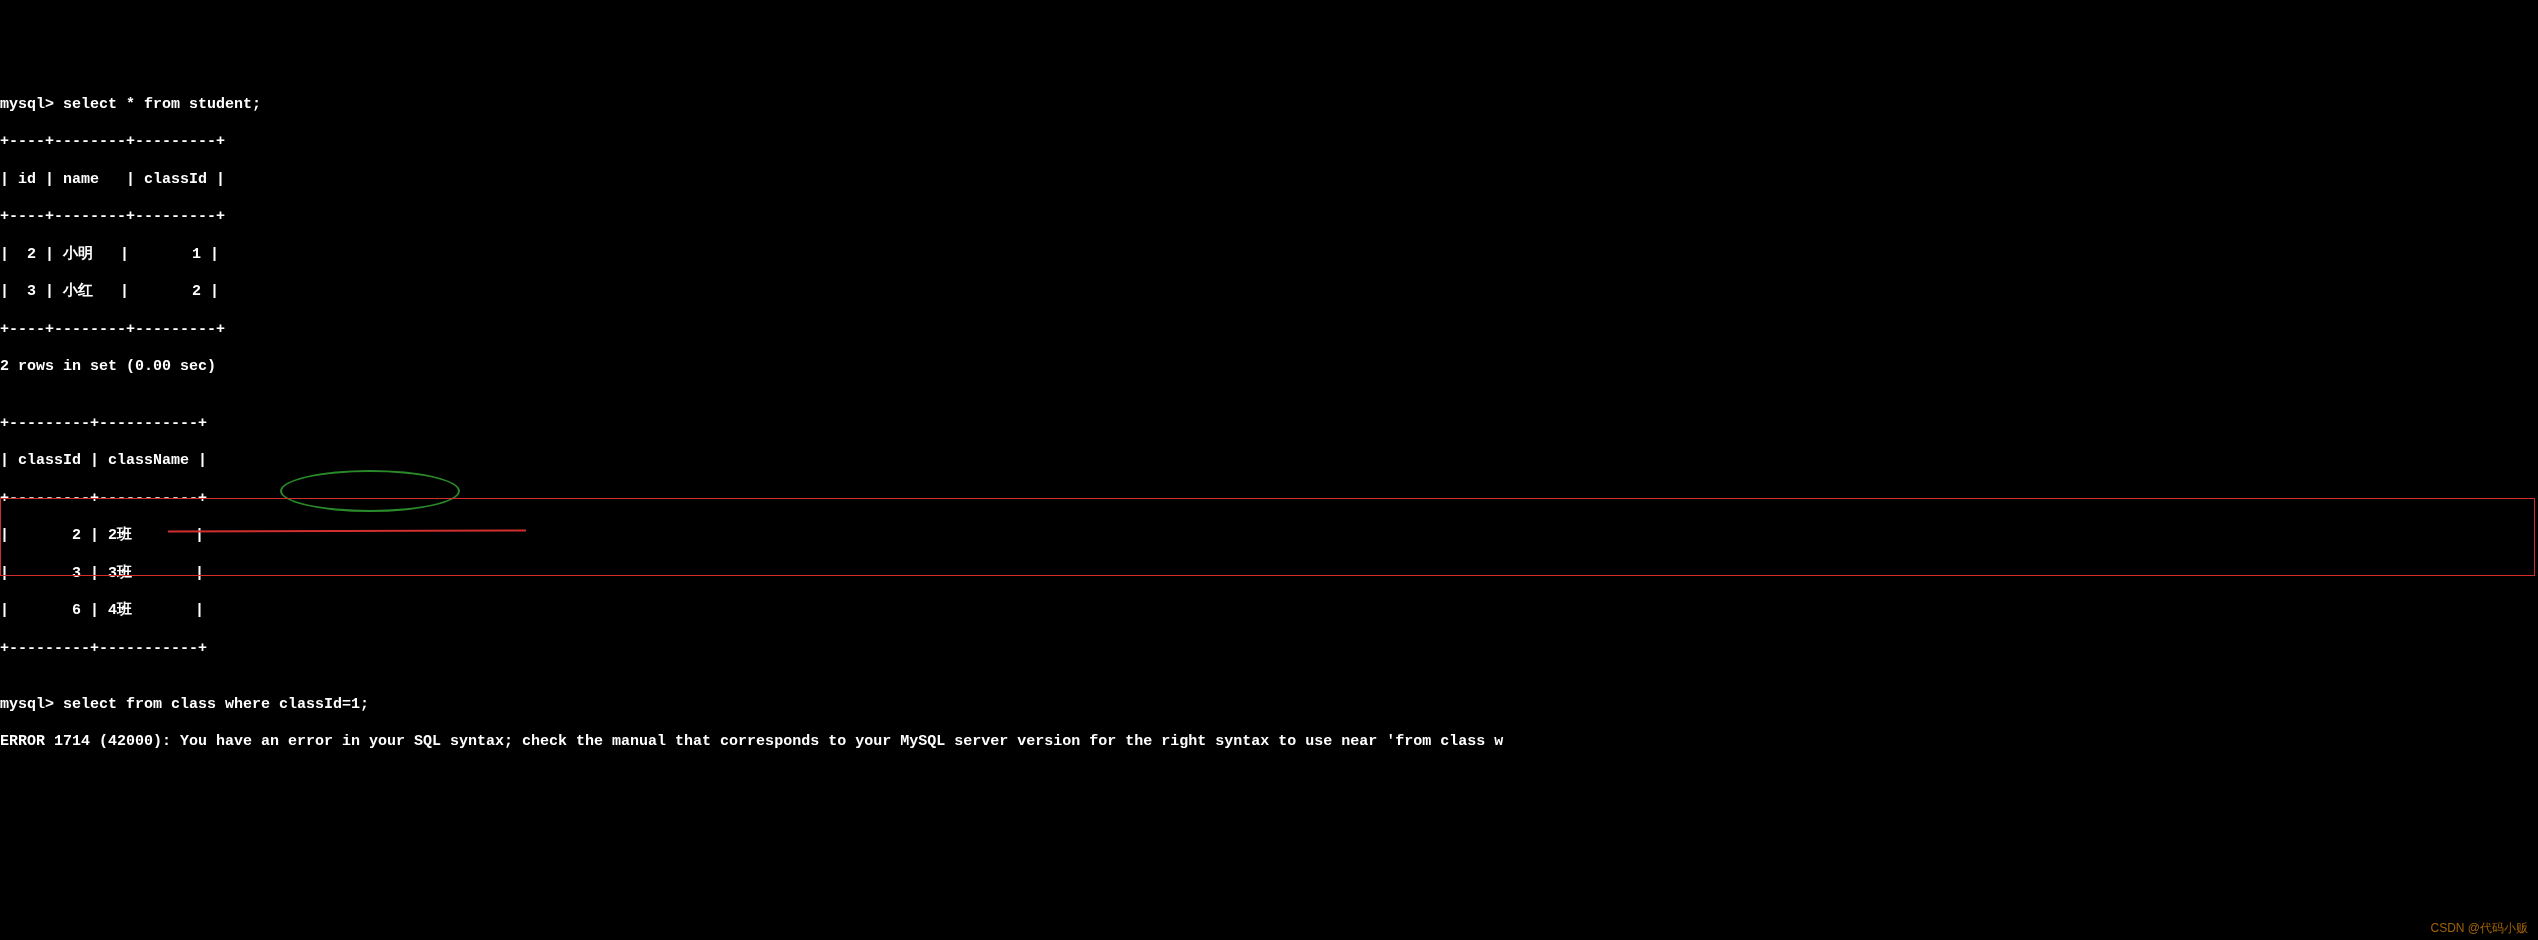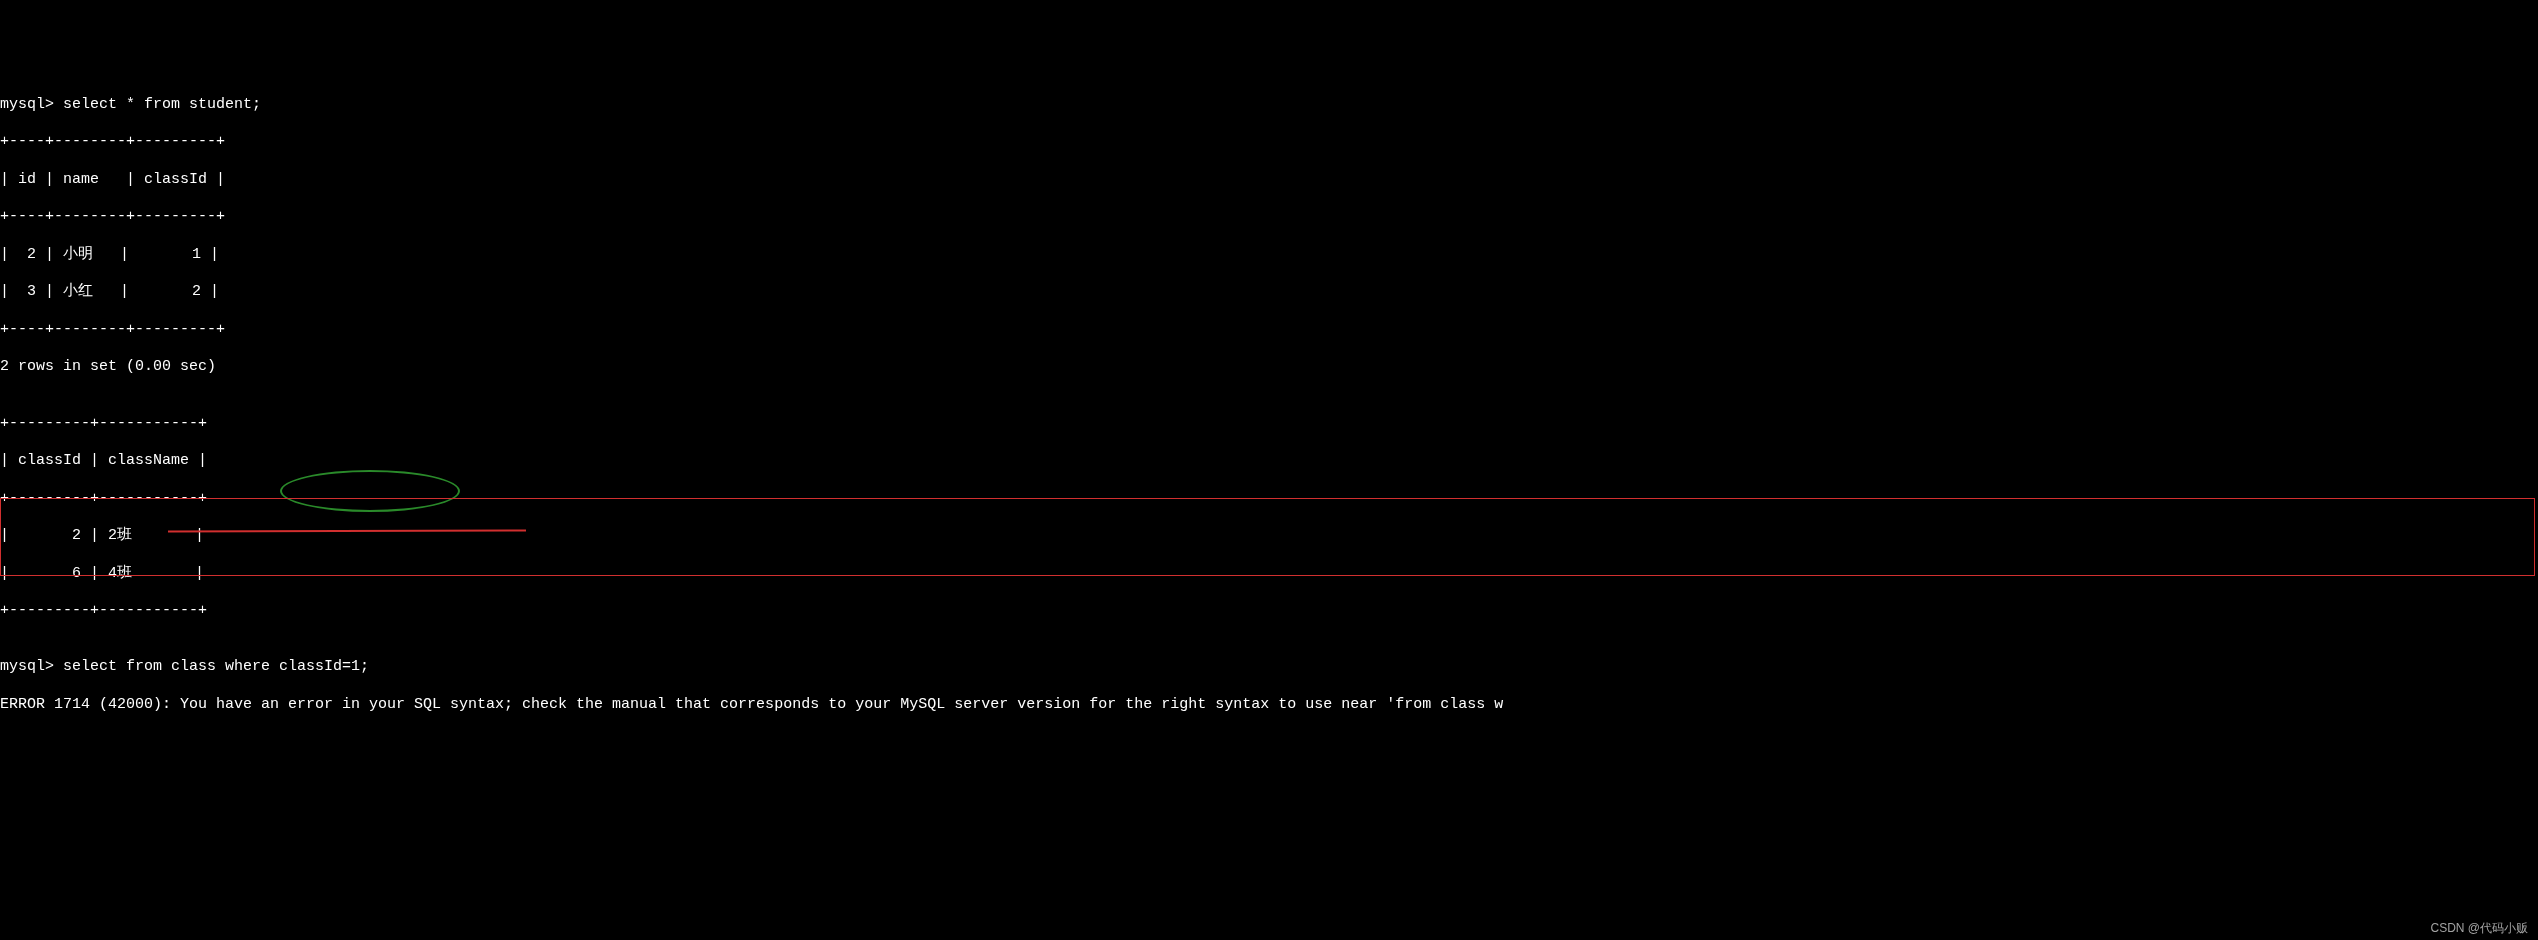--- a/index.html
+++ b/index.html
@@ -10,21 +10,21 @@
     font-size: 15px;
     line-height: 1.25;
     width: 2538px;
     height: 940px;
     position: relative;
     white-space: pre;
   }
   .terminal {
     padding: 2px 0 0 0;
   }
-  .line { white-space: pre; }
+  .line { white-space: pre; font-weight: bold; }
   .ellipse-annotation {
     position: absolute;
     border: 2px solid #2a8a2a;
     border-radius: 50%;
     left: 280px;
     top: 470px;
     width: 180px;
     height: 42px;
     pointer-events: none;
   }
@@ -44,21 +44,21 @@
     left: 0px;
     top: 498px;
     width: 2535px;
     height: 78px;
     pointer-events: none;
   }
   .watermark {
     position: absolute;
     right: 10px;
     bottom: 4px;
-    color: #a3a3a3;
+    color: #a16207;
     font-size: 12px;
     font-family: 'Microsoft YaHei', sans-serif;
   }
 </style>
 </head>
 <body>
 
 
 
 <div class="terminal">
@@ -68,20 +68,21 @@
 <div class="line">+----+--------+---------+</div>
 <div class="line">|  2 | 小明   |       1 |</div>
 <div class="line">|  3 | 小红   |       2 |</div>
 <div class="line">+----+--------+---------+</div>
 <div class="line">2 rows in set (0.00 sec)</div>
 <div class="line"></div>
 <div class="line">+---------+-----------+</div>
 <div class="line">| classId | className |</div>
 <div class="line">+---------+-----------+</div>
 <div class="line">|       2 | 2班       |</div>
+<div class="line">|       3 | 3班       |</div>
 <div class="line">|       6 | 4班       |</div>
 <div class="line">+---------+-----------+</div>
 <div class="line"></div>
 <div class="line">mysql&gt; select from class where classId=1;</div>
 <div class="line">ERROR 1714 (42000): You have an error in your SQL syntax; check the manual that corresponds to your MySQL server version for the right syntax to use near 'from class w</div>
 
 
 
 
 

